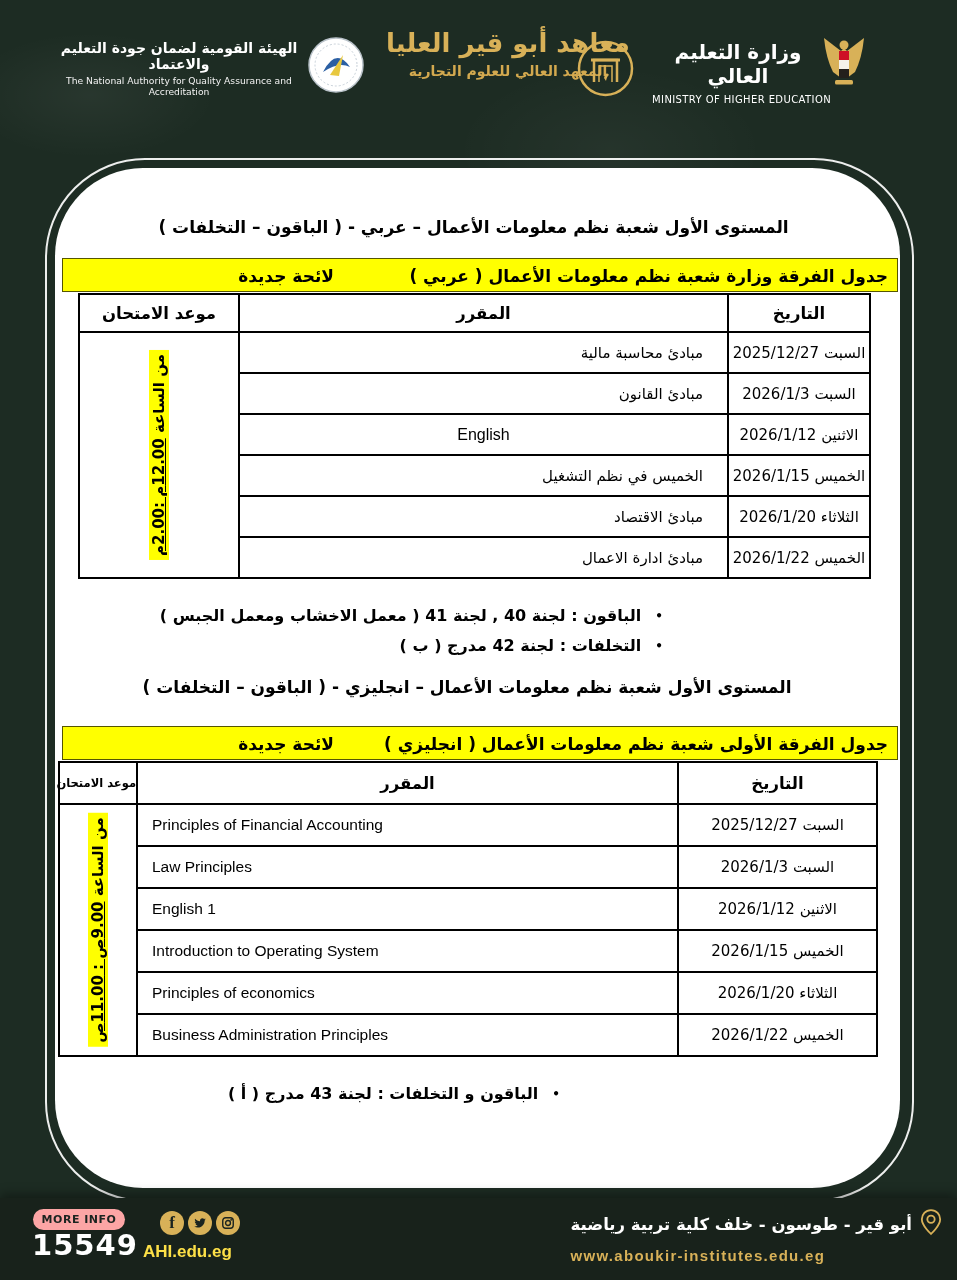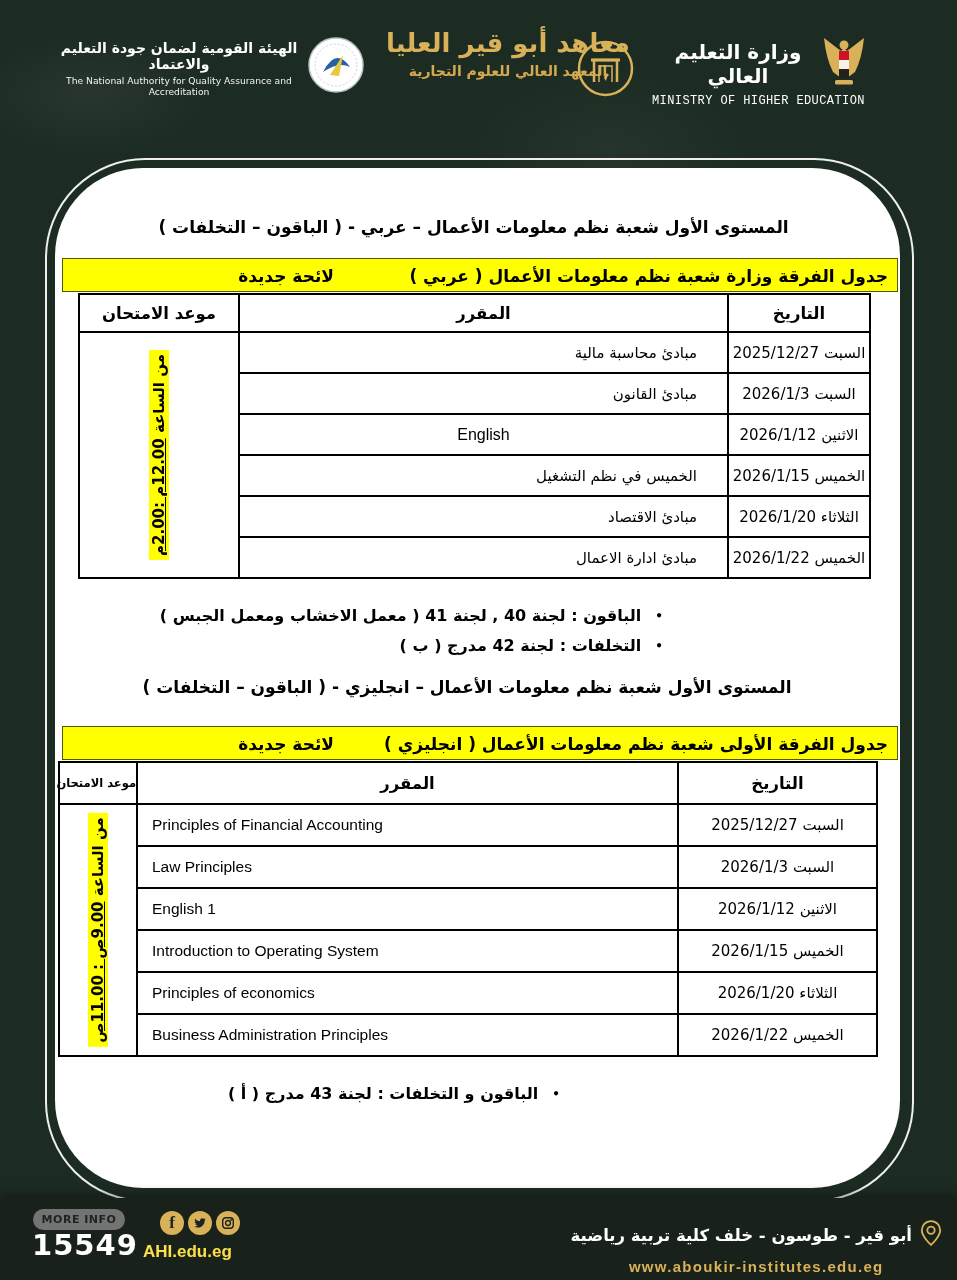--- a/index.html
+++ b/index.html
@@ -16,21 +16,21 @@
   .naqaae .ar{font-size:14px;font-weight:bold;direction:rtl;}
   .naqaae .en{font-size:9.2px;margin-top:3px;color:#f2f2f2;}
   .logo-circle{position:absolute;border-radius:50%;}
   .naqaae-logo{left:308px;top:37px;width:56px;height:56px;}
   .inst{left:383px;top:28px;width:250px;text-align:center;color:#d8b158;direction:rtl;}
   .inst .big{font-size:26px;font-weight:bold;letter-spacing:1px;}
   .inst .sub{font-size:14px;font-weight:bold;margin-top:5px;color:#d3a94f;}
   .gate-logo{left:577px;top:40px;width:57px;height:57px;}
   .ministry{left:652px;top:40px;width:172px;text-align:center;}
   .ministry .ar{font-size:20px;font-weight:bold;direction:rtl;}
-  .ministry .en{font-size:12px;letter-spacing:.4px;margin-top:6px;white-space:nowrap;font-family:Liberation Mono, monospace;}
+  .ministry .en{font-size:10px;letter-spacing:.4px;margin-top:6px;white-space:nowrap;}
   .eagle{position:absolute;left:820px;top:36px;}
   
   .card-outline{position:absolute;left:45px;top:158px;width:865px;height:1040px;
                 border:2px solid rgba(255,255,255,.92);border-radius:100px;}
   .card{position:absolute;left:55px;top:168px;width:845px;height:1020px;background:#fff;
         border-radius:88px;padding-top:46px;box-sizing:border-box;color:#000;}
   .sec-title{height:24px;line-height:24px;text-align:center;font-size:17px;font-weight:bold;
              direction:rtl;}
   .sec-title.t1{padding-right:138px;}
   .sec-title.t2{margin-top:14px;padding-right:110px;}
@@ -46,50 +46,50 @@
   .t1{margin:1px 31px 0 23px;width:791px;}
   .t2{margin:1px 24px 0 3px;width:818px;}
   th,td{border:2px solid #000;padding:0;}
   th{font-size:16.5px;font-weight:bold;text-align:center;}
   .t1 th{height:36px;}
   .t2 th{height:40px;}
   .t1 td{height:39px;}
   .t2 td{height:40px;}
   .t2 th.timeh{font-size:11.5px;white-space:nowrap;}
   td.date{font-size:15px;text-align:center;direction:rtl;}
-  td.course-ar{font-size:15px;text-align:right;padding-right:30px;direction:rtl;}
+  td.course-ar{font-size:15px;text-align:right;padding-right:24px;direction:rtl;}
   td.course-ar.ctr{text-align:center;padding-right:0;font-family:"Liberation Sans",sans-serif;font-size:16px;}
   td.course-en{font-size:15.5px;text-align:left;padding-left:14px;direction:ltr;
                font-family:"Liberation Sans",sans-serif;}
   td.timecell{position:relative;}
   .vtext{position:absolute;top:50%;left:50%;transform:translate(-50%,-50%) rotate(-90deg);
          white-space:nowrap;background:#ffff00;font-weight:bold;font-size:15px;
          padding:1px 4px;direction:rtl;}
   .vtext .u{text-decoration:underline;}
   
   .notes{direction:rtl;text-align:right;font-weight:bold;font-size:16px;}
   .notes.n1{margin:22px 237px 0 0;}
   .notes.n2{margin:22px 340px 0 0;}
   .note-line{line-height:30px;white-space:nowrap;}
   .note-line .blt{display:inline-block;margin-left:14px;font-size:12px;vertical-align:1px;}
   
   .footer{position:absolute;left:0;bottom:0;width:957px;height:82px;background:#18221b;
           box-shadow:0 -4px 10px rgba(0,0,0,.35);}
   .more-pill{position:absolute;left:33px;top:11px;width:92px;height:21px;border-radius:11px;
-             background:#737373;color:#1b2420;font-size:11px;font-weight:bold;
+             background:#fca5a5;color:#1b2420;font-size:11px;font-weight:bold;
              letter-spacing:.5px;text-align:center;line-height:21px;}
   .hotline{position:absolute;left:32px;top:30px;width:94px;text-align:center;color:#fff;
            font-size:29px;font-weight:bold;letter-spacing:1px;}
   .socials{position:absolute;left:160px;top:13px;display:flex;gap:4px;}
   .soc{width:24px;height:24px;border-radius:50%;background:#d8b158;display:flex;
        align-items:center;justify-content:center;color:#1b2420;}
   .soc.fb{font-family:"Liberation Serif",serif;font-weight:bold;font-size:17px;}
   .site-short{position:absolute;left:143px;top:44px;color:#fde047;font-size:17px;font-weight:bold;
               font-family:"Liberation Sans",sans-serif;}
-  .footer-right{position:absolute;right:15px;top:21px;text-align:center;direction:rtl;}
+  .footer-right{position:absolute;right:15px;top:10px;text-align:left;direction:rtl;}
   .addr-line{color:#fff;font-size:16.5px;font-weight:bold;display:flex;align-items:center;
              gap:8px;justify-content:flex-start;}
   .url{color:#d8b158;font-size:15px;font-weight:bold;letter-spacing:1.3px;margin-top:7px;
        direction:ltr;font-family:"Liberation Sans",sans-serif;}
 </style>
 </head>
 <body>
 
 <div id="page">
 

